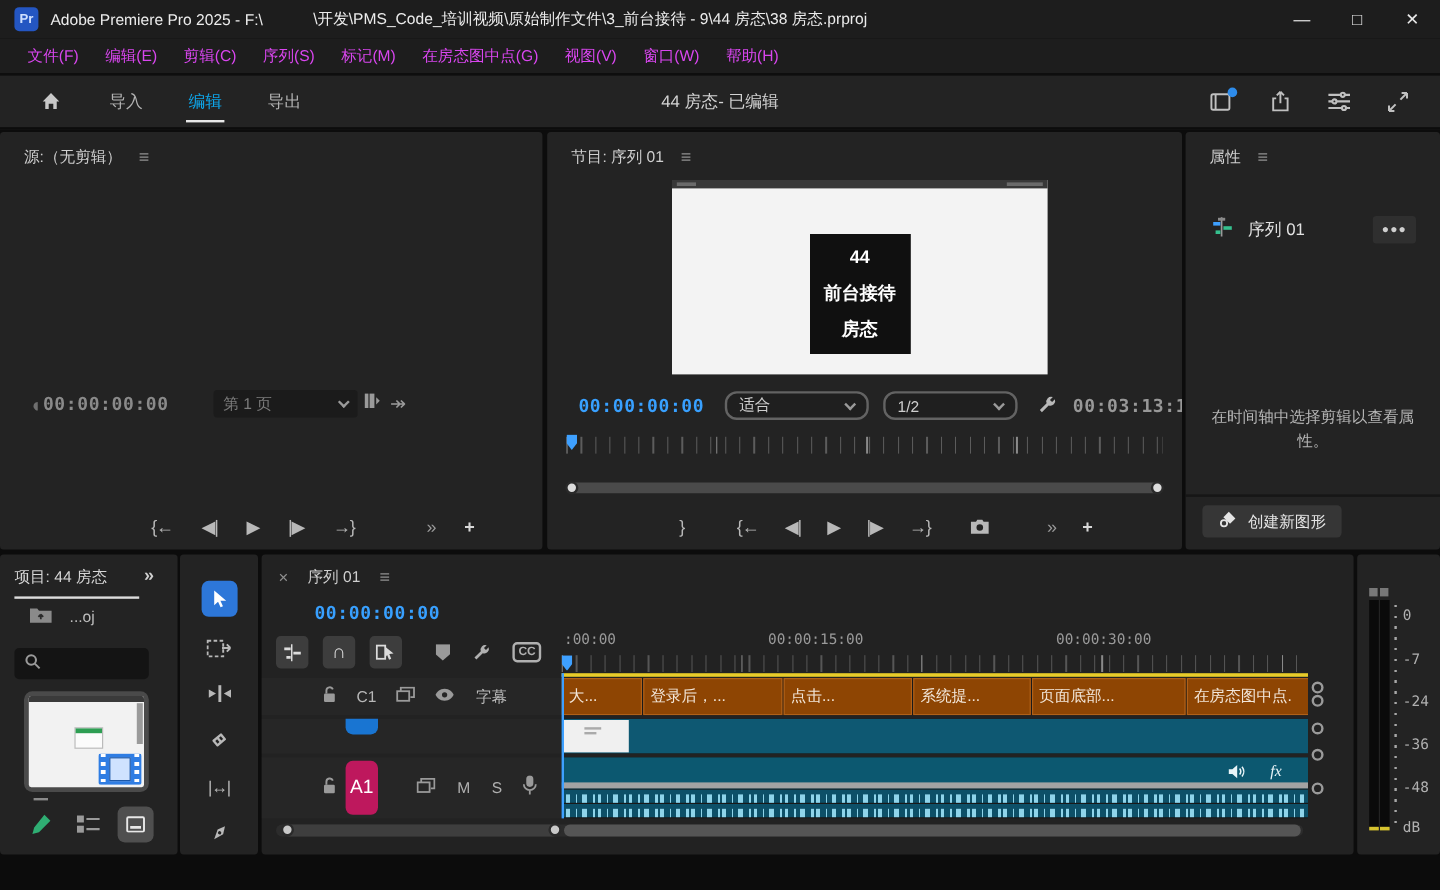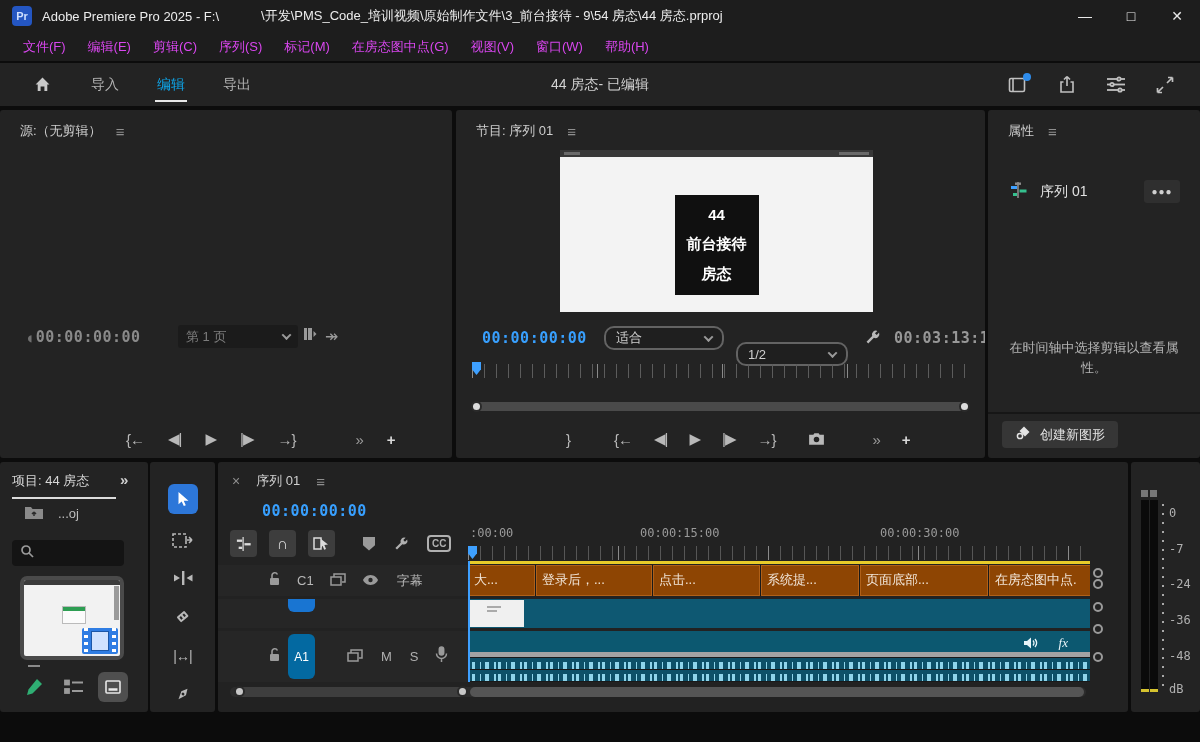--- a/index.html
+++ b/index.html
@@ -57,21 +57,21 @@
   .browser-bar { position:absolute; left:0; top:0; width:100%; height:7px; background:#383838; }
   .browser-bar i { position:absolute; top:2px; width:10px; height:3px; background:#6a6a6a; }
   .browser-bar i.l { left:4px; width:16px; }
   .browser-bar i.r { right:4px; width:30px; }
   .slate { position:absolute; left:50%; top:45px; transform:translateX(-50%); width:84px; height:100px; background:#101010; color:#ffffff; font-weight:bold; font-size:15px; display:flex; flex-direction:column; align-items:center; justify-content:space-evenly; }
   .prog-ctrl { position:absolute; left:0; top:216px; width:100%; height:26px; }
   .prog-tc { position:absolute; left:26px; top:3px; font-size:15px; font-weight:bold; color:#38a0ff; letter-spacing:.5px; }
   .dd { position:absolute; height:24px; border:2px solid #636363; border-radius:10px; background:#1f1f1f; display:flex; align-items:center; padding:0 10px; font-size:13px; color:#cfcfcf; }
   .dd .chev { margin-left:auto; }
   .dd-fit { left:148px; top:0; width:120px; }
-  .dd-res { left:280px; top:16px; width:112px; }
+  .dd-res { left:280px; top:0; width:112px; }
   .wrench { position:absolute; left:408px; top:3px; color:#b8b8b8; }
   .prog-dur { position:absolute; left:438px; top:3px; font-size:15px; font-weight:bold; color:#989898; letter-spacing:.5px; white-space:nowrap; }
   .p-ruler { position:absolute; left:16px; right:16px; top:254px; height:14px;
     background-image:repeating-linear-gradient(90deg,#8a8a8a 0 1px,transparent 1px 125px),repeating-linear-gradient(90deg,#5c5c5c 0 1px,transparent 1px 12px);
     background-size:100% 12px,100% 7px; background-position:left bottom,left bottom; }
   .playhead { position:absolute; width:9px; height:13px; background:#3ea0ff; clip-path:polygon(0 0,100% 0,100% 55%,50% 100%,0 55%); }
   .p-ruler .playhead { left:0; top:-2px; }
   .p-scroll { position:absolute; left:16px; right:16px; top:292px; height:9px; background:#4a4a4a; border-radius:5px; }
   .knob { position:absolute; top:-1px; width:11px; height:11px; border-radius:50%; background:#dcdcdc; border:2px solid #2a2a2a; }
   .p-scroll .knob.l { left:-1px; } .p-scroll .knob.r { right:-1px; }
@@ -152,21 +152,21 @@
   .v-badge { position:absolute; left:70px; top:0; width:27px; height:13px; background:#1975d2; border-radius:0 0 6px 6px; }
 
   .row-aud { top:169px; height:51px; }
   .aud-head-band { position:absolute; left:0; right:0; top:0; height:26px; background:#0c5870; border-bottom:5px solid #a3a3a3; }
   .aud-ic { position:absolute; top:5px; color:#e8f4f8; display:flex; }
   .fx { position:absolute; top:4px; right:22px; color:#e8f4f8; font-style:italic; font-size:13px; font-family:"Liberation Serif","DejaVu Serif",serif; }
   .wf { position:absolute; left:0; right:0; height:11px; background-color:#0d5068;
     background-image:repeating-linear-gradient(90deg,#8fd4ea 0 2px,transparent 2px 4px,#8fd4ea 4px 7px,transparent 7px 12px,#8fd4ea 12px 13px,transparent 13px 17px,#8fd4ea 17px 21px,transparent 21px 26px);
     background-size:100% 7px; background-position:left bottom; background-repeat:repeat-x; }
   .wf1 { top:27px; } .wf2 { top:39px; }
-  .a-badge { position:absolute; left:70px; top:3px; width:27px; height:45px; background:#0369a1; border-radius:6px; color:#fff; font-size:12px; display:flex; align-items:center; justify-content:center; }
+  .a-badge { position:absolute; left:70px; top:3px; width:27px; height:45px; background:#be185d; border-radius:6px; color:#fff; font-size:16px; display:flex; align-items:center; justify-content:center; }
   .ms { font-size:13px; color:#b0b0b0; }
 
   .tl-vscroll { position:absolute; left:874px; top:104px; width:12px; height:120px; }
   .vs-knob { position:absolute; left:1px; width:10px; height:10px; border-radius:50%; border:2px solid #9a9a9a; }
 
   .tl-hscroll { position:absolute; left:12px; top:225px; width:856px; height:10px; background:#2c2c2c; border-radius:5px; }
   .hs-seg { position:absolute; left:6px; width:230px; top:0; height:10px; background:#3e3e3e; border-radius:5px; }
   .hs-seg .knob { top:-1px; background:#c8c8c8; }
   .hs-seg .knob.l { left:-2px; } .hs-seg .knob.r { right:-2px; }
   .hs-thumb { position:absolute; left:240px; right:2px; top:0; height:10px; background:#555555; border-radius:5px; }
@@ -184,21 +184,21 @@
   .clip-dash.b1 { left:10px; } .clip-dash.b2 { left:19px; }
 </style>
 </head>
 <body>
 
 <div class="app">
 
   <div class="titlebar">
     <div class="pr-icon">Pr</div>
     <span class="title-main">Adobe Premiere Pro 2025 - F:\</span>
-    <span class="title-path">\开发\PMS_Code_培训视频\原始制作文件\3_前台接待 - 9\54 房态\44 房态.prproj</span>
+    <span class="title-path">\开发\PMS_Code_培训视频\原始制作文件\3_前台接待 - 9\44 房态\38 房态.prproj</span>
     <div class="win-controls">
       <span>—</span>
       <span>□</span>
       <span>✕</span>
     </div>
   </div>
 
   <div class="menubar">
     <span>文件(F)</span>
     <span>编辑(E)</span>

